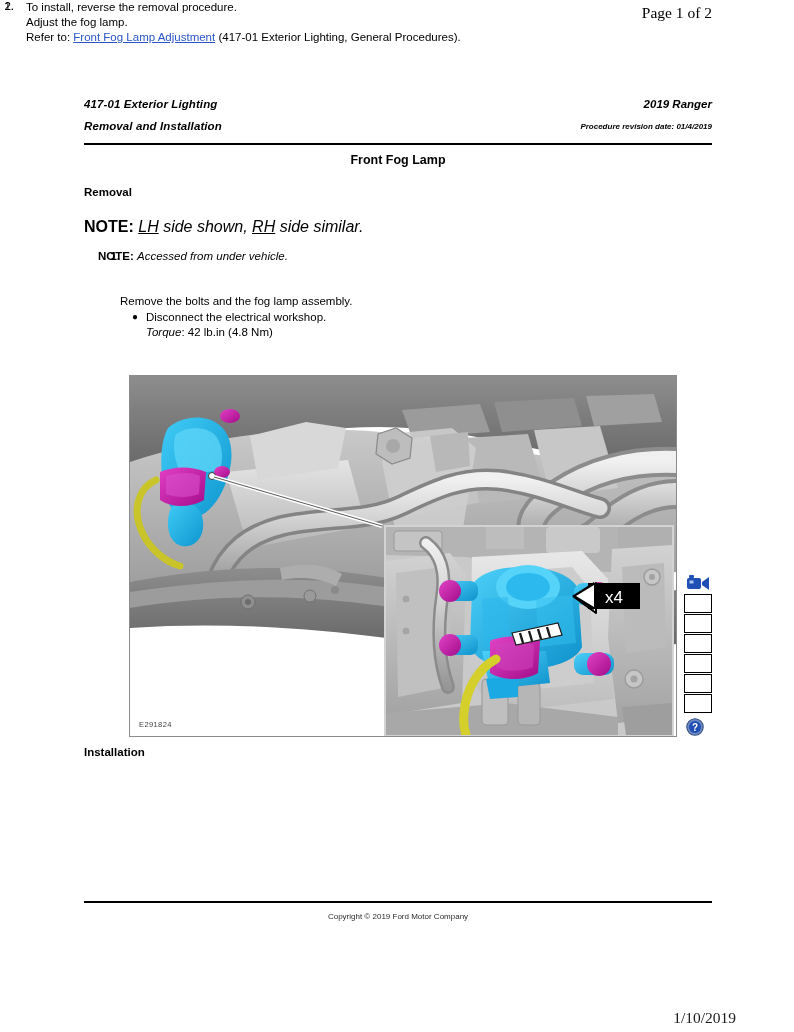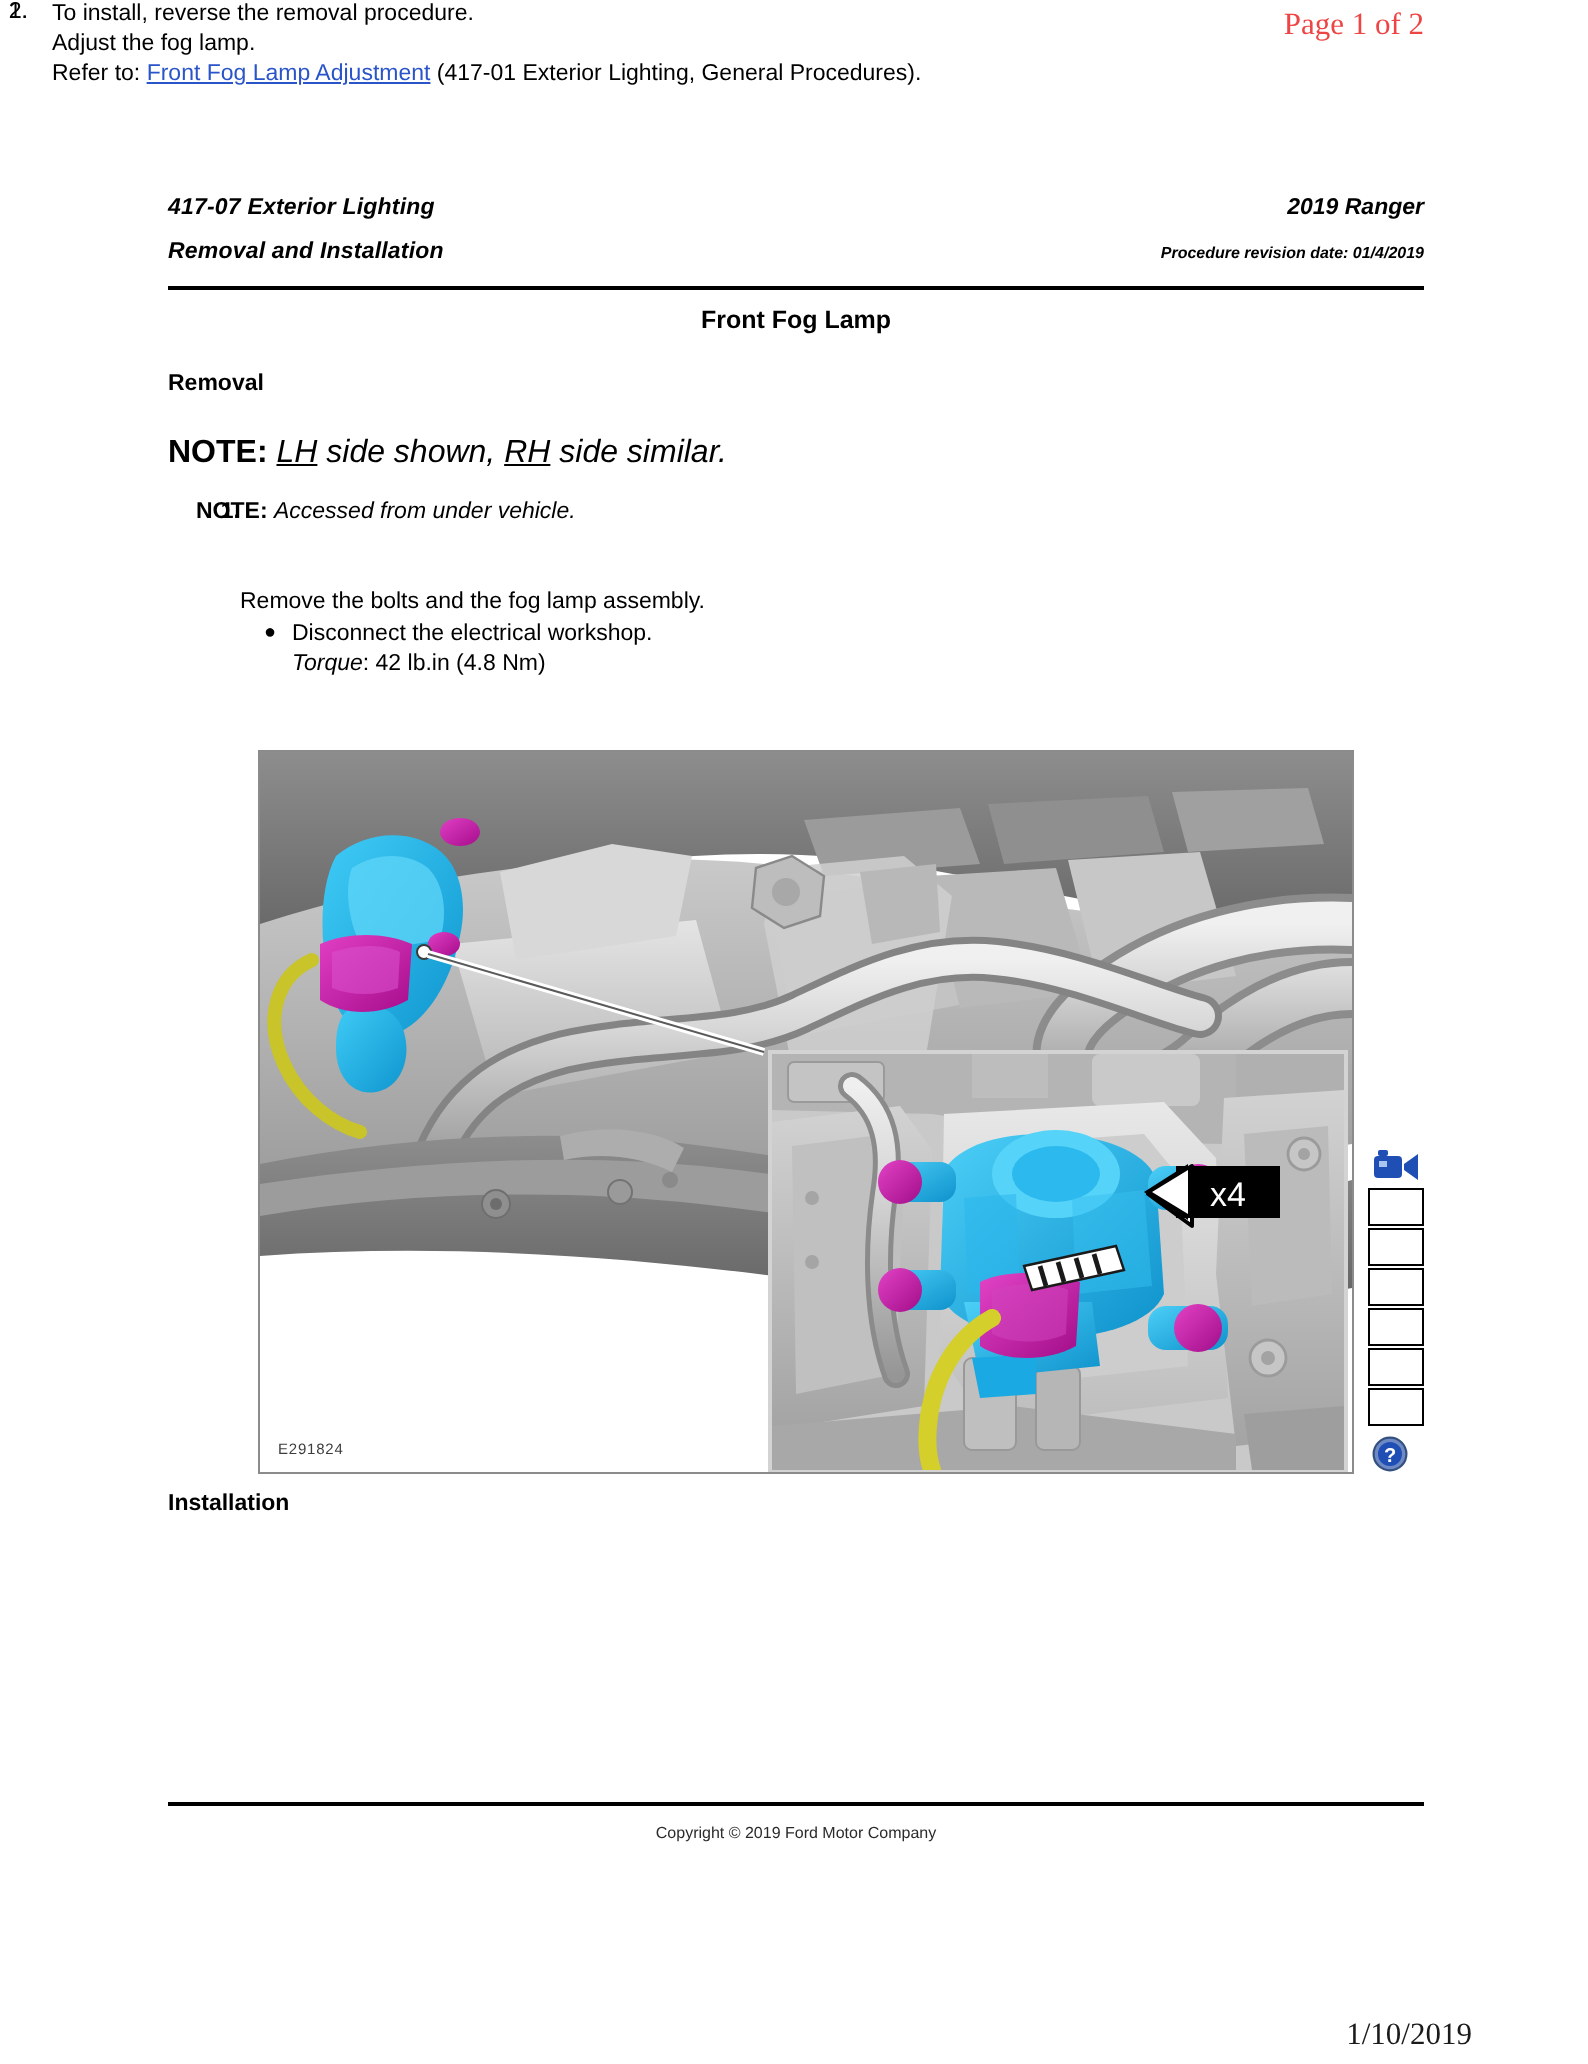--- a/index.html
+++ b/index.html
@@ -18,21 +18,21 @@
 
   
   .print-header {
     position: absolute;
     top: 4px;
     left: 0;
     width: 794px;
     height: 26px;
     font-family: "Liberation Serif", serif;
     font-size: 15.5px;
-    color: #ef4444;
+    color: #000000;
   }
   .print-header .ph-right {
     position: absolute;
     right: 82px;
     top: 0;
     white-space: nowrap;
   }
   .print-footer {
     position: absolute;
     bottom: 4px;
@@ -307,21 +307,21 @@
 <body>
 
 <div class="page">
 
   <div class="print-header">
     <span class="ph-right">Page 1 of 2</span>
   </div>
 
   <div class="doc-header">
     <div class="dh-row">
-      <span class="dh-left">417-07 Exterior Lighting</span>
+      <span class="dh-left">417-01 Exterior Lighting</span>
       <span class="dh-right-big">2019 Ranger</span>
     </div>
     <div class="dh-row" style="top:3px;">
       <span class="dh-left">Removal and Installation</span>
       <span class="dh-right-small">Procedure revision date: 01/4/2019</span>
     </div>
   </div>
 
   <div class="rule-top"></div>
 

